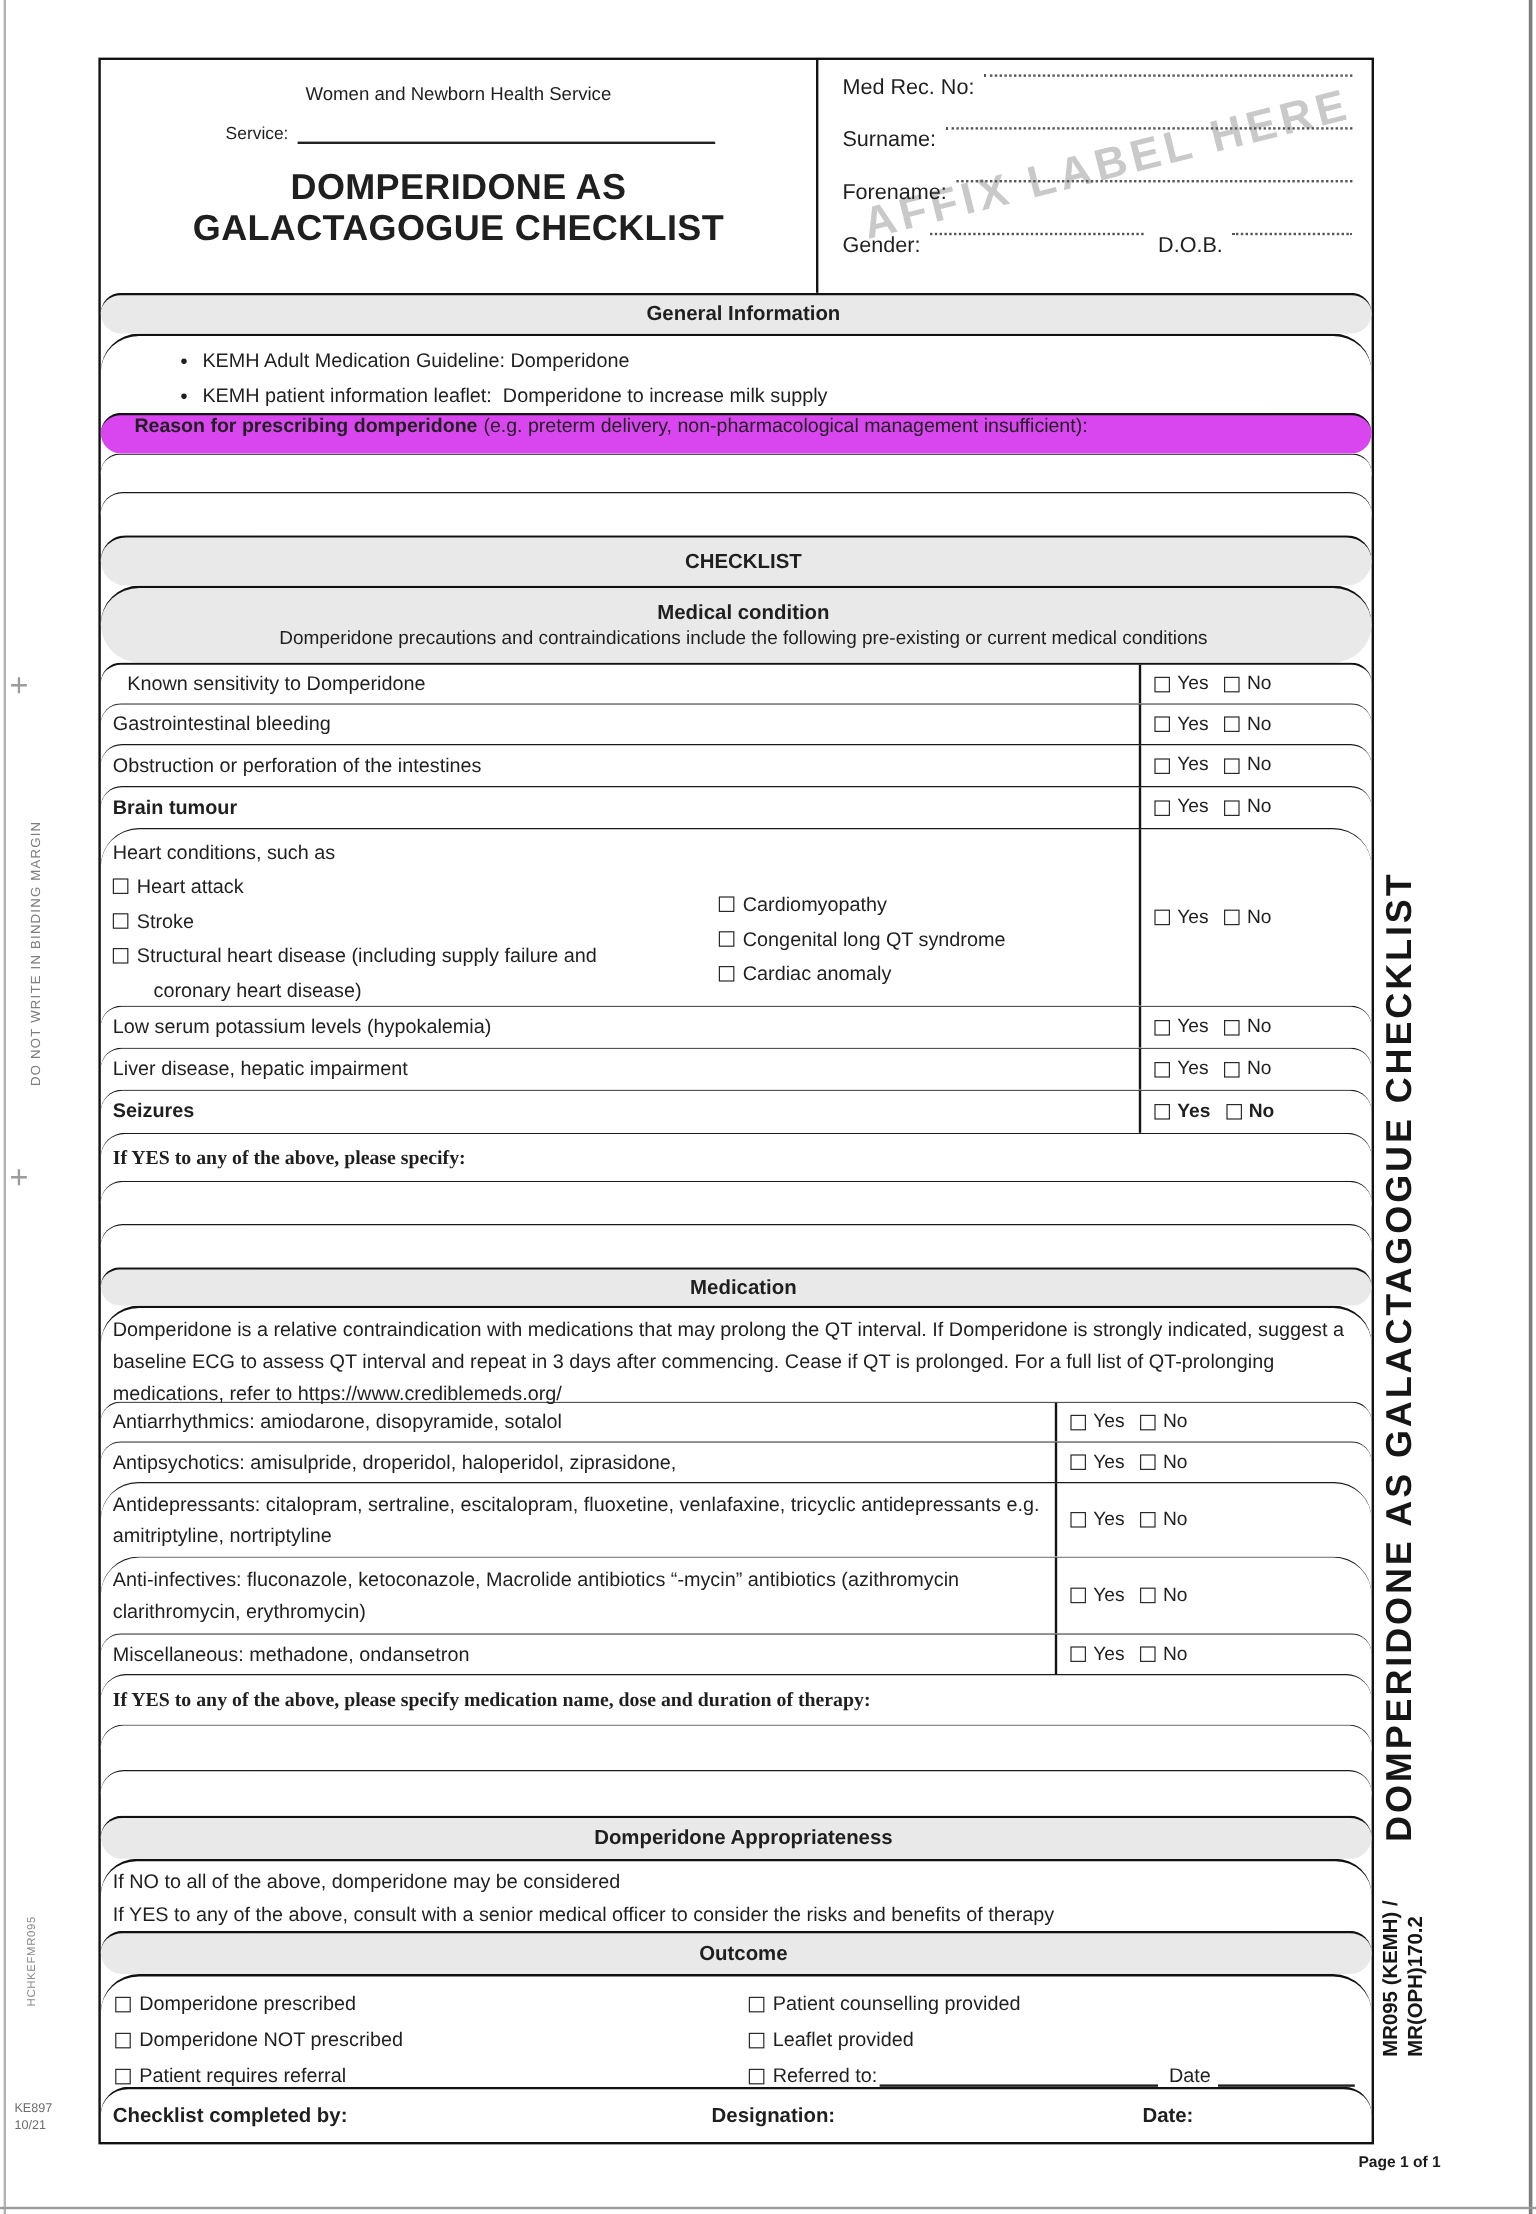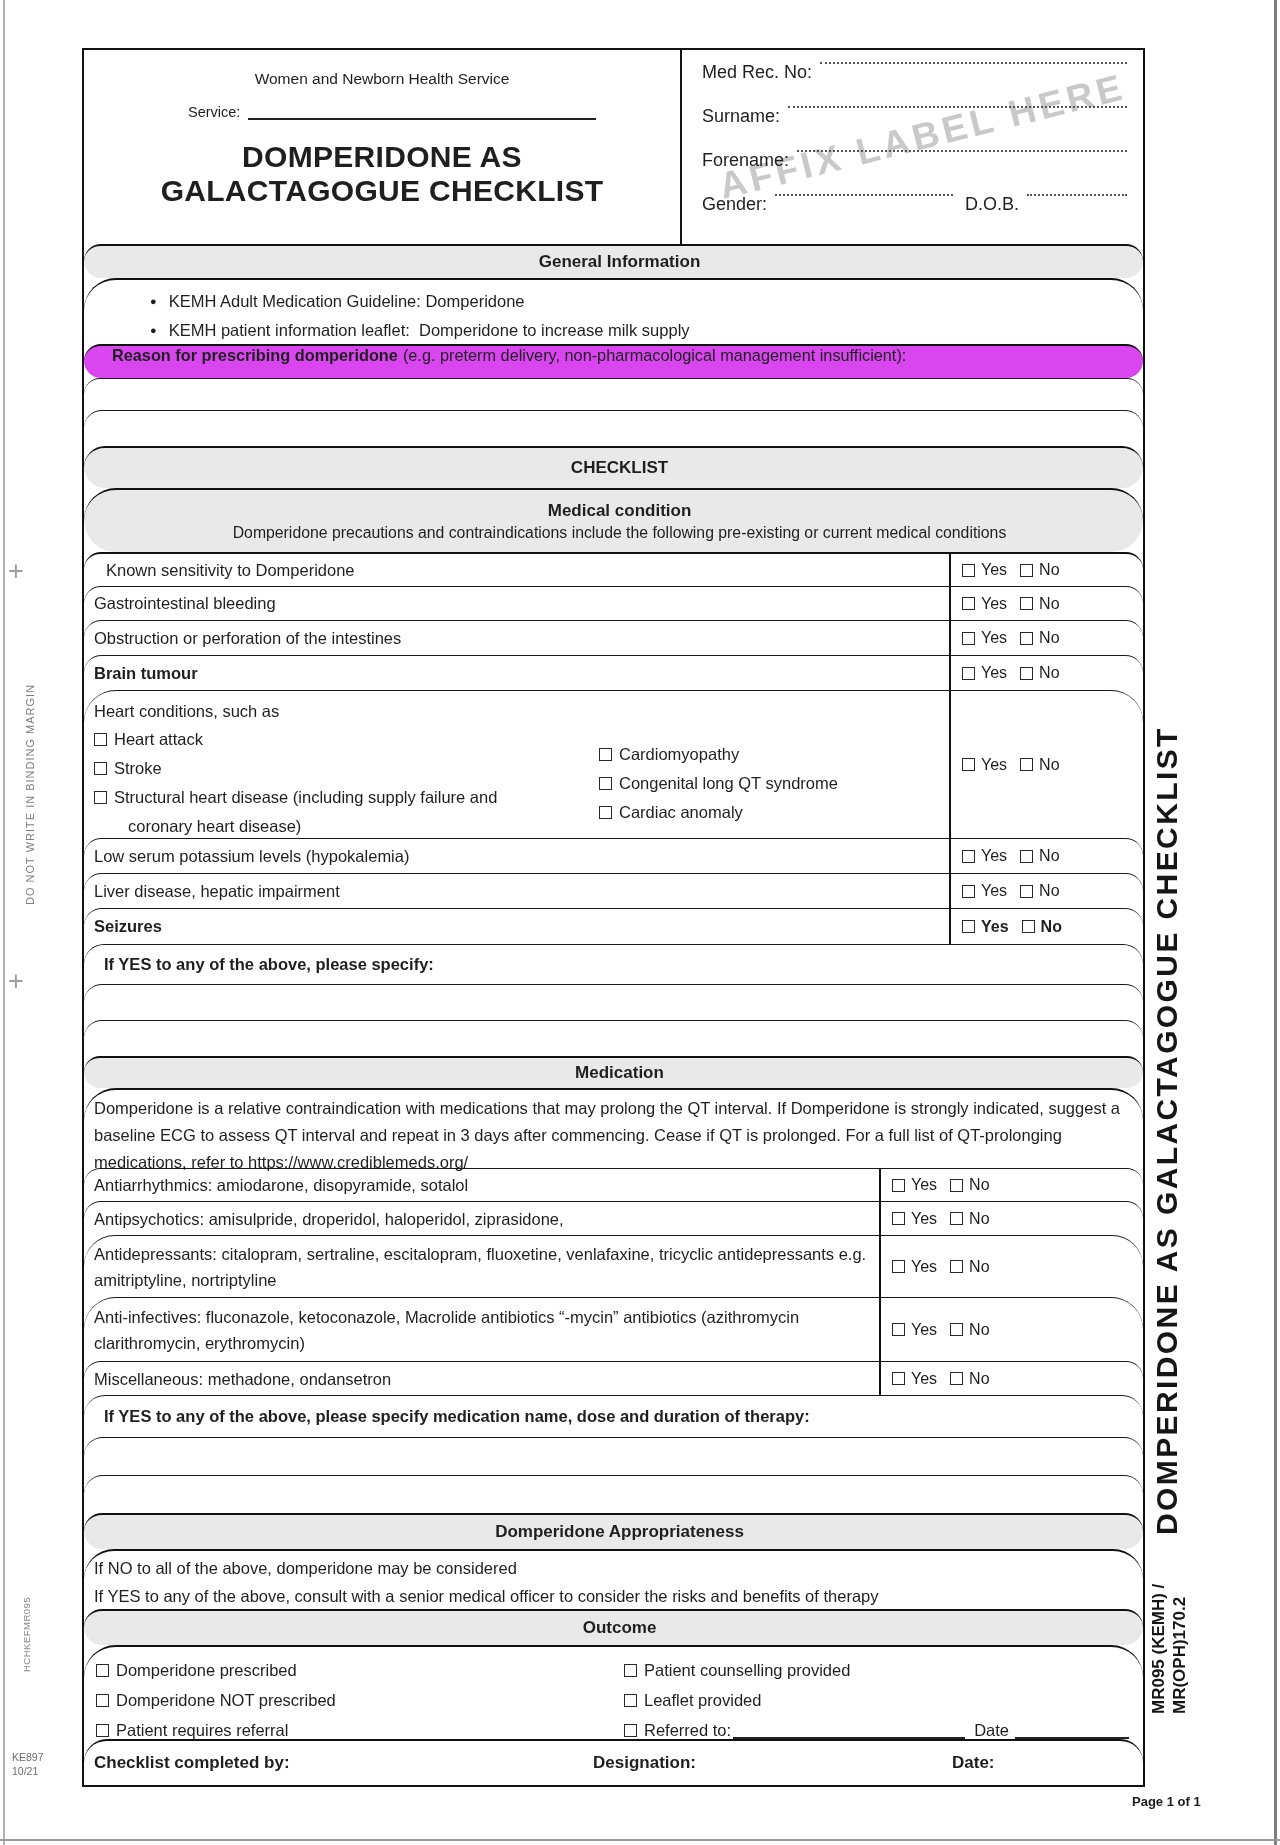--- a/index.html
+++ b/index.html
@@ -50,21 +50,21 @@
   .crow{display:flex;align-items:center;}
   .clabel{flex:1;padding:3px 10px;font-size:16.5px;min-width:0;}
   .bold{font-weight:bold;}
   .yn{width:194px;align-self:stretch;border-left:2px solid #141414;display:flex;align-items:center;
       padding-left:11px;box-sizing:border-box;font-size:16px;flex:0 0 194px;}
   .cb{display:inline-block;width:13px;height:13px;border:1.7px solid #2a2a2a;box-sizing:border-box;
       margin-right:7px;vertical-align:-1px;background:#fff;flex:0 0 auto;}
   .yn .cb{margin-right:6px;}
   .yn .ynlbl{margin-right:13px;}
 
-  .promptrow{display:flex;align-items:center;padding:0 20px;font-weight:bold;font-size:16.5px;}
+  .promptrow{display:flex;align-items:center;padding:0 10px;font-weight:bold;font-size:16.5px;font-family:Liberation Serif, serif;}
 
   
   .heartrow{display:flex;}
   .heart-main{flex:1;min-width:0;padding:7px 0 0 10px;font-size:16.5px;}
   .hintro{line-height:27px;}
   .hcols{display:flex;}
   .hc1{width:505px;}
   .hc2{flex:1;padding-top:15px;}
   .cbitem{line-height:29px;padding-left:34px;text-indent:-34px;}
   .cbitem.narrow{max-width:382px;}

